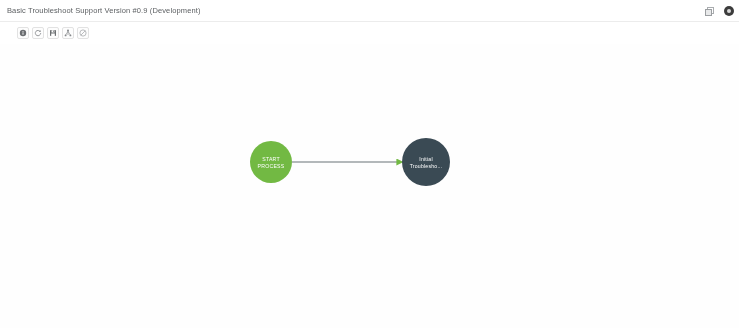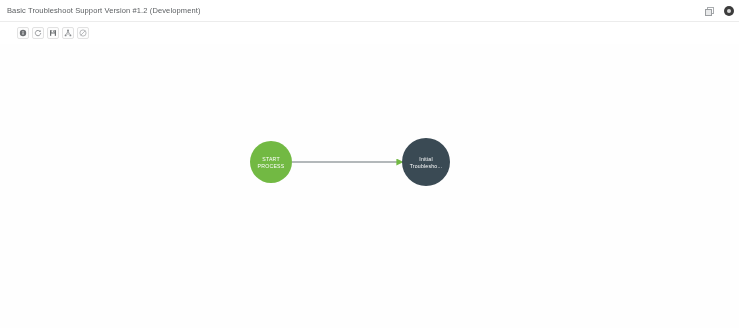--- a/index.html
+++ b/index.html
@@ -107,21 +107,21 @@
     text-anchor:middle;
     letter-spacing:0.2px;
   }
 </style>
 </head>
 <body>
 
 <div id="app">
 
   <div class="titlebar">
-    <span class="title-text">Basic Troubleshoot Support Version #1.2 (Development)</span>
+    <span class="title-text">Basic Troubleshoot Support Version #0.9 (Development)</span>
 
     <div class="win-controls">
       <div class="win-btn">
         <span class="restore-glyph">
           <span class="back"></span>
             <span class="front"></span>
         </span>
       </div>
       <div class="win-btn">
         <span class="close-glyph"></span>

